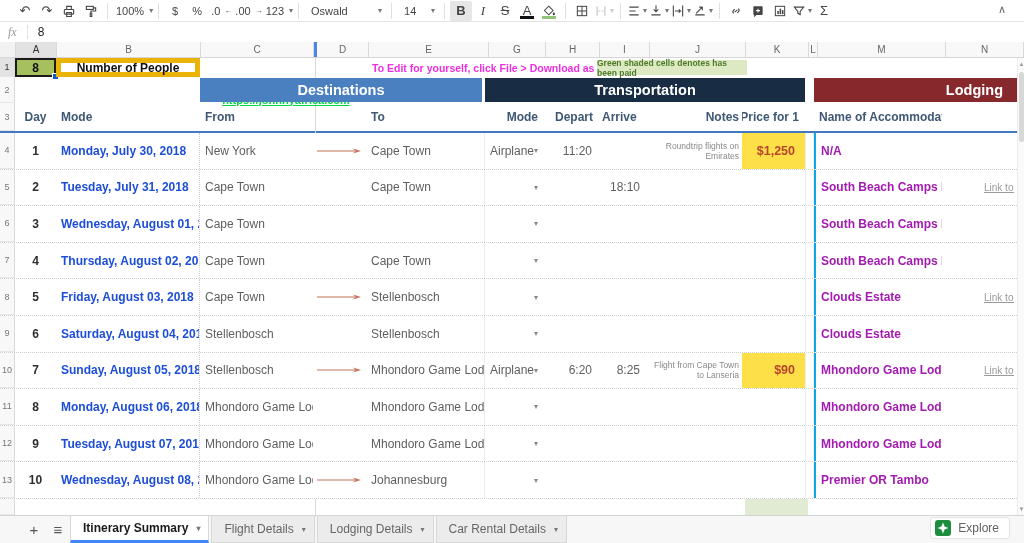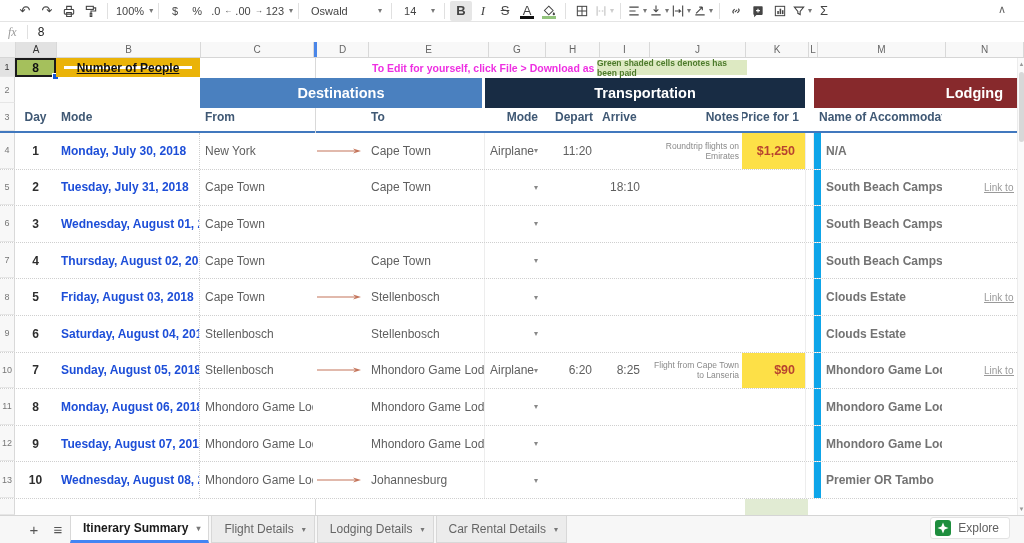--- a/index.html
+++ b/index.html
@@ -29,48 +29,48 @@
   .w-g{width:57px;} .w-h{width:54px;} .w-i{width:50px;} .w-j{width:96px;} .w-k{width:63px;} .w-l{width:9px;} .w-m{width:128px;} .w-n{width:72px;}
   
   .grid{position:absolute;top:58px;left:0;width:1017px;bottom:28px;background:#fff;overflow:hidden;}
   .rowh{width:15px;box-sizing:border-box;background:#f8f8f8;border-right:1px solid #d9d9d9;border-bottom:1px solid #e6e6e6;font-size:9px;color:#777;display:flex;align-items:center;justify-content:center;cursor:pointer;}
   .rowh.sel{background:#e2e2e2;color:#333;}
   .cell{box-sizing:border-box;display:flex;align-items:center;overflow:hidden;white-space:nowrap;font-size:12px;color:#5f5f5f;}
   
   .r1{position:relative;height:19px;display:flex;}
   .a1{position:absolute;left:15px;top:0;width:41px;height:19px;background:#a5c05c;border:2px solid #1b1b1b;box-sizing:border-box;display:flex;align-items:center;justify-content:center;font-weight:bold;font-size:12px;color:#111;}
   .fillhandle{position:absolute;left:52px;top:15px;width:5px;height:5px;background:#1558d6;border:1px solid #fff;}
-  .b1{position:absolute;left:56px;top:0;width:144px;height:19px;border:8px solid #eab308;box-sizing:border-box;display:flex;align-items:center;justify-content:center;font-weight:bold;font-size:12px;color:#111;background:#fff;text-decoration:underline;}
+  .b1{position:absolute;left:56px;top:0;width:144px;height:19px;border:5px solid #eab308;box-sizing:border-box;display:flex;align-items:center;justify-content:center;font-weight:bold;font-size:12px;color:#111;background:#fff;}
   .c1link{position:absolute;left:200px;top:0;width:172px;height:19px;display:flex;align-items:center;justify-content:center;font-size:11px;font-weight:bold;color:#00d93f;text-decoration:underline;cursor:pointer;margin-top:32px;}
   .editnote{position:absolute;left:372px;top:0;height:19px;display:flex;align-items:center;font-size:10.5px;font-weight:bold;color:#ee2fe2;white-space:nowrap;}
   .paidnote{position:absolute;left:597px;top:2px;width:150px;height:15px;background:#dde9c2;color:#4c7a2a;font-size:8.5px;font-weight:bold;display:flex;align-items:center;justify-content:center;}
   
   .r2{position:relative;height:26px;}
-  .banner{position:absolute;top:1px;height:30px;color:#fff;font-size:14.5px;font-weight:600;display:flex;align-items:center;justify-content:center;cursor:pointer;}
+  .banner{position:absolute;top:1px;height:24px;color:#fff;font-size:14.5px;font-weight:600;display:flex;align-items:center;justify-content:center;cursor:pointer;}
   .ban-dest{left:200px;width:282px;background:#4a80bf;}
   .ban-trans{left:485px;width:320px;background:#182c44;}
   .ban-lodg{left:814px;width:203px;background:#87292c;justify-content:flex-end;padding-right:14px;box-sizing:border-box;}
   
   .r3{height:30px;display:flex;border-bottom:2px solid #4178be;box-sizing:border-box;}
   .hcell{font-weight:600;color:#3f5874;font-size:12px;}
   
   .row{display:flex;height:36.6px;border-bottom:1px dotted #cfcfcf;box-sizing:border-box;position:relative;background:#fff;}
   .c-day{justify-content:center;font-weight:bold;color:#2e2e2e;}
   .c-date{padding-left:5px;font-weight:600;color:#1d4ed8;border-right:1px dotted #cfcfcf;}
   .c-from{padding-left:5px;}
   .c-to{padding-left:6px;}
   .c-mode{padding-left:5px;position:relative;}
   .c-mode .mdd{position:absolute;right:4px;font-size:8px;color:#888;}
   .c-dep{justify-content:flex-end;padding-right:4px;}
   .c-arr{justify-content:flex-end;padding-right:6px;}
   .c-notes{justify-content:flex-end;text-align:right;font-size:8.5px;color:#8a8a8a;white-space:normal;line-height:1.2;padding-right:3px;}
   .c-price{justify-content:flex-end;padding-right:10px;font-weight:600;color:#b8432f;font-size:12.5px;}
   .c-price.paid{background:#fde047;}
   .c-l{border-right:1px solid #ededed;border-left:1px solid #ededed;}
-  .c-acc{padding-left:5px;font-weight:600;color:#737373;border-left:7px solid #0ea5e9;}
+  .c-acc{padding-left:5px;font-weight:600;color:#a21caf;border-left:2px solid #0ea5e9;}
   .c-link{padding-left:42px;}
   .linktxt{font-size:10px;color:#9a9a9a;text-decoration:underline;cursor:pointer;}
   .c-e2{border-right:1px solid #ededed;}
   .frozline{position:absolute;left:315px;top:0;bottom:0;width:1px;background:#d9d9d9;}
   .arrow svg{display:block;}
   
   .partrow{height:16px;position:relative;overflow:hidden;}
   .partgreen{position:absolute;left:745px;top:0;width:63px;height:16px;background:#e1ebd3;}
   
   .vscroll{position:absolute;top:58px;right:0;width:7px;bottom:28px;background:#fafafa;border-left:1px solid #ececec;box-sizing:border-box;}

